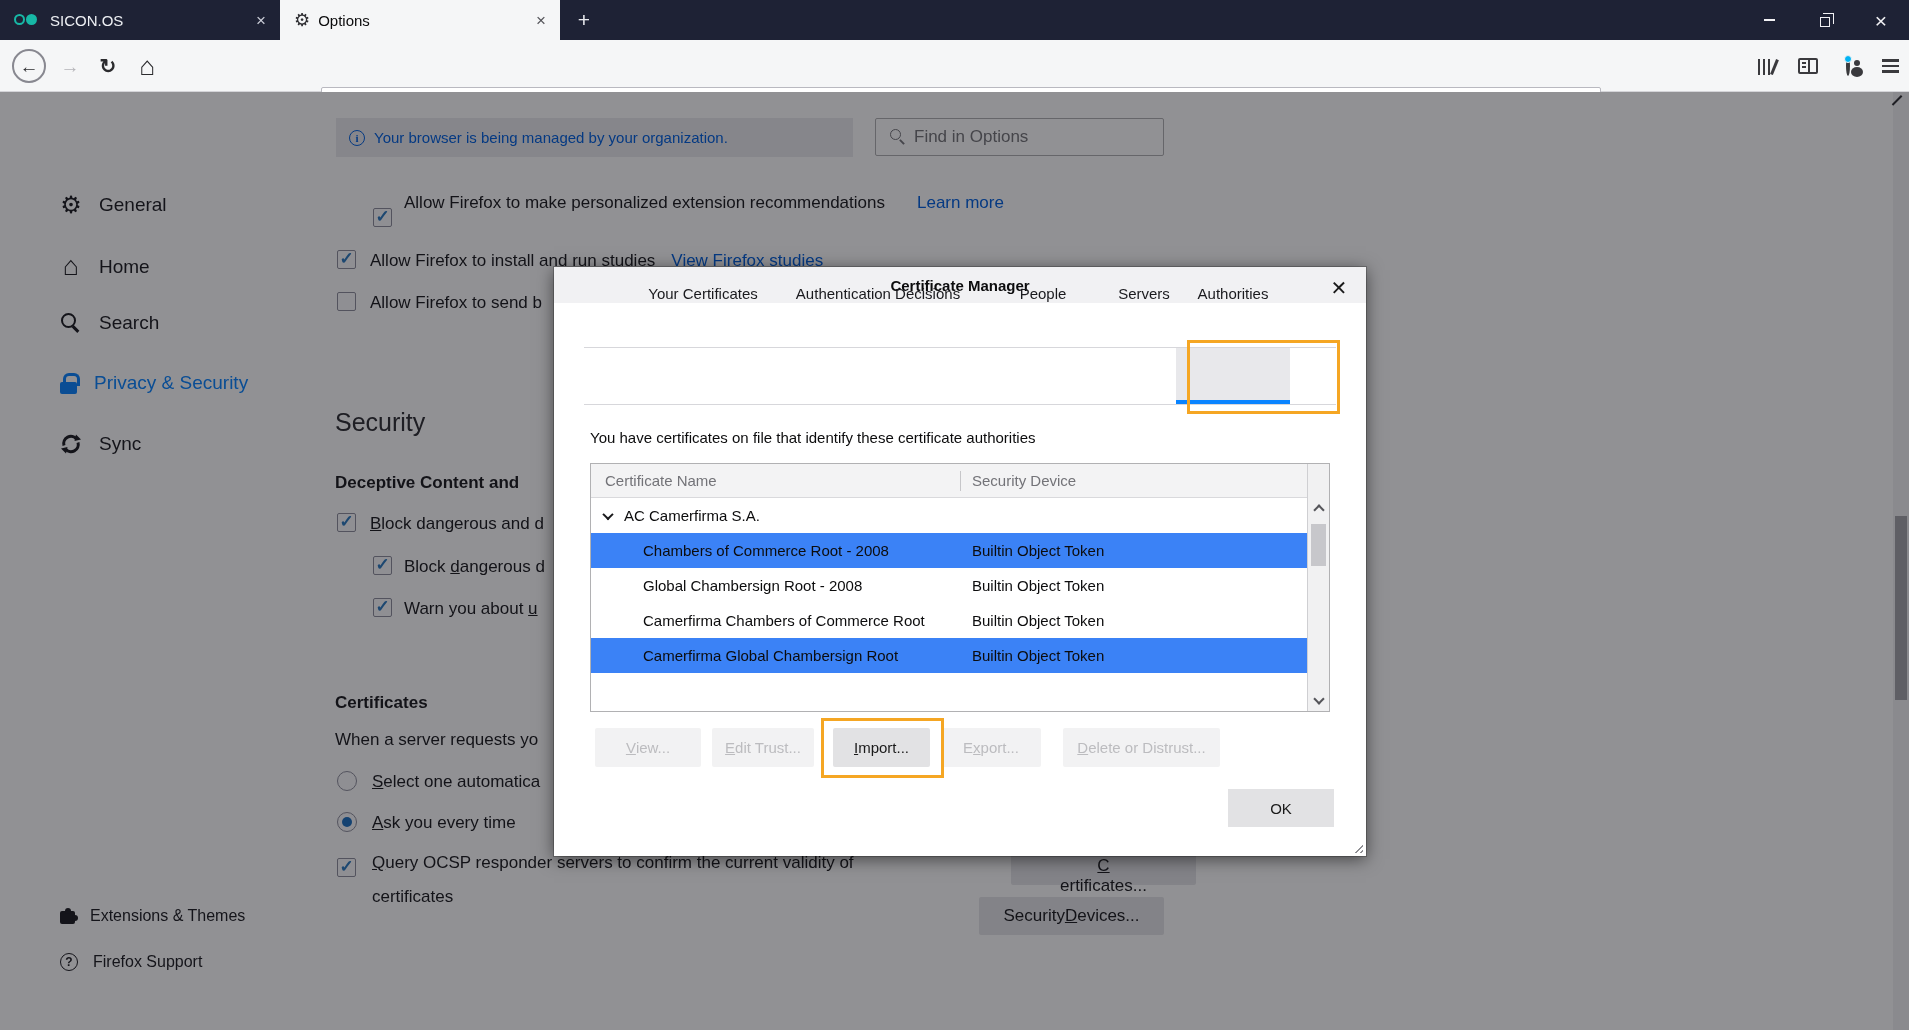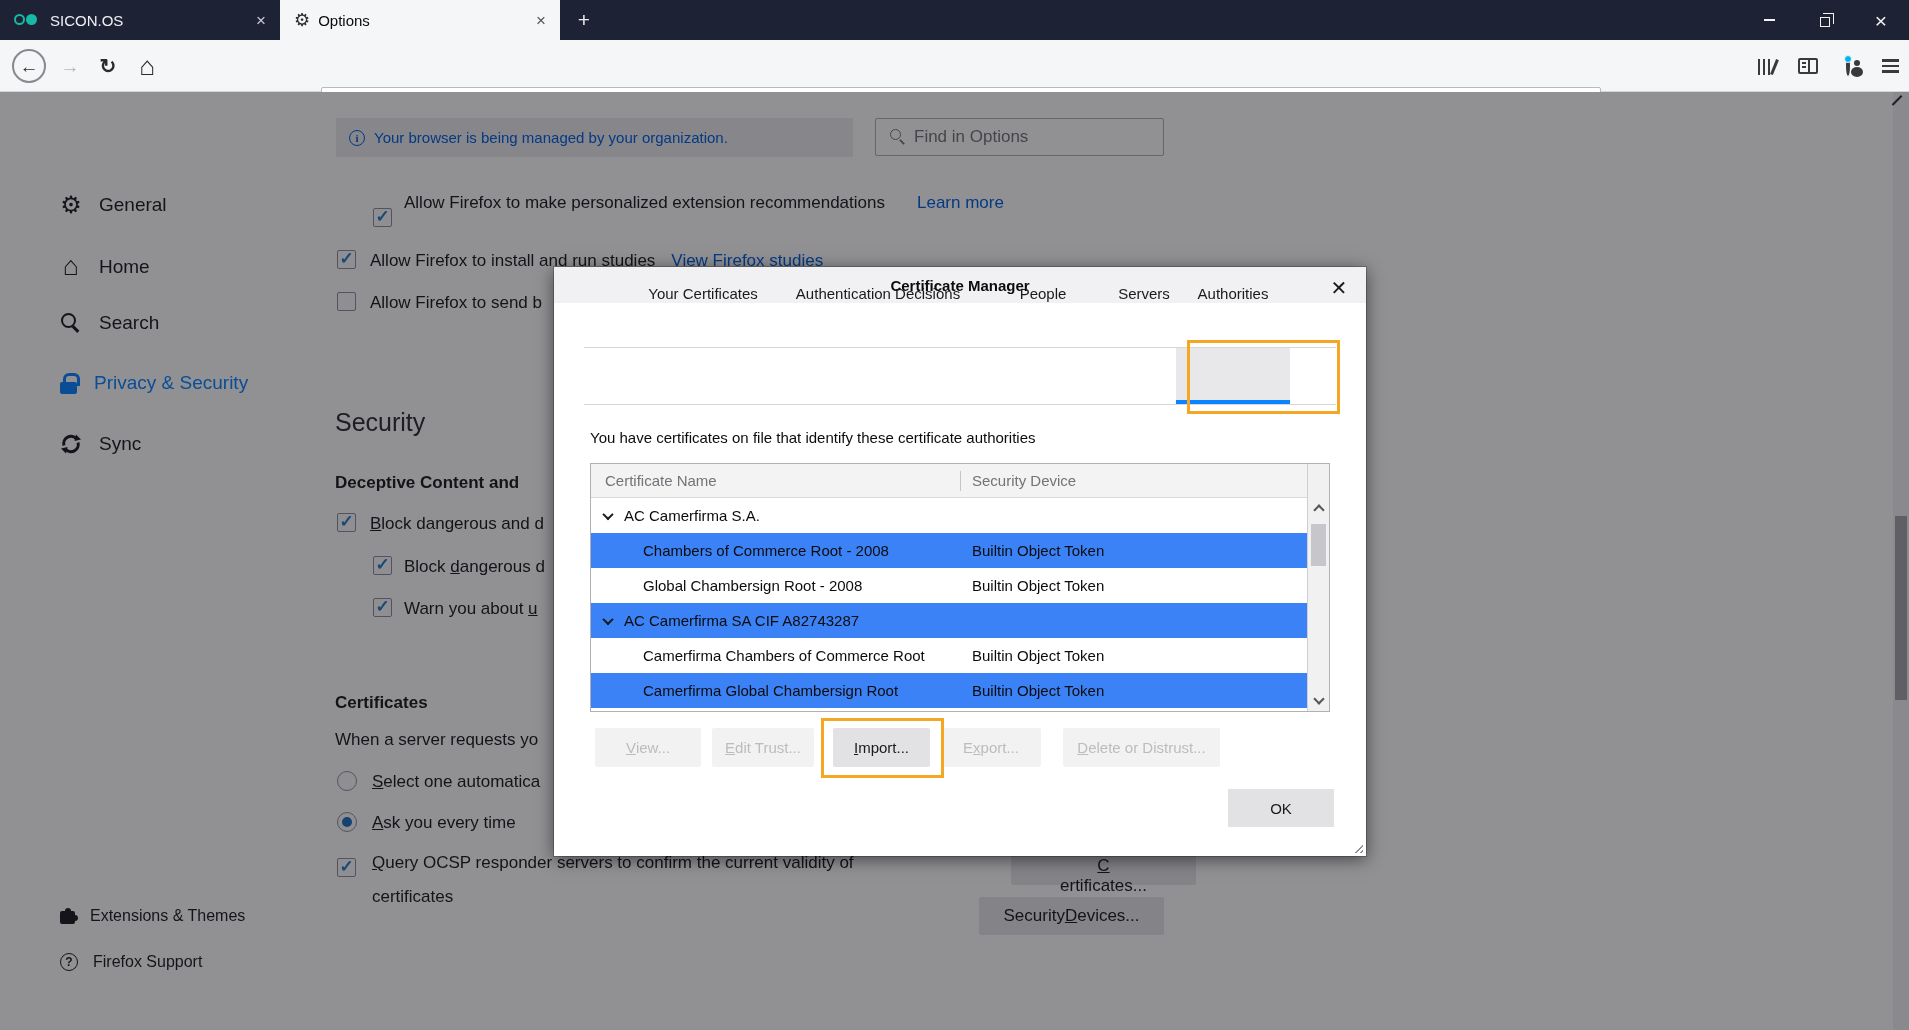--- a/index.html
+++ b/index.html
@@ -398,24 +398,20 @@
               <span class="gname">AC Camerfirma S.A.</span>
             </div>
             <div class="trow alt">
               <span class="lname">Chambers of Commerce Root - 2008</span>
               <span class="ldev">Builtin Object Token</span>
             </div>
             <div class="trow">
               <span class="lname">Global Chambersign Root - 2008</span>
               <span class="ldev">Builtin Object Token</span>
             </div>
-            <div class="trow alt">
-              <span class="chev"></span>
-              <span class="gname">AC Camerfirma SA CIF A82743287</span>
-            </div>
             <div class="trow">
               <span class="lname">Camerfirma Chambers of Commerce Root</span>
               <span class="ldev">Builtin Object Token</span>
             </div>
             <div class="trow alt">
               <span class="lname">Camerfirma Global Chambersign Root</span>
               <span class="ldev">Builtin Object Token</span>
             </div>
           </div>
         <div class="vscroll">

